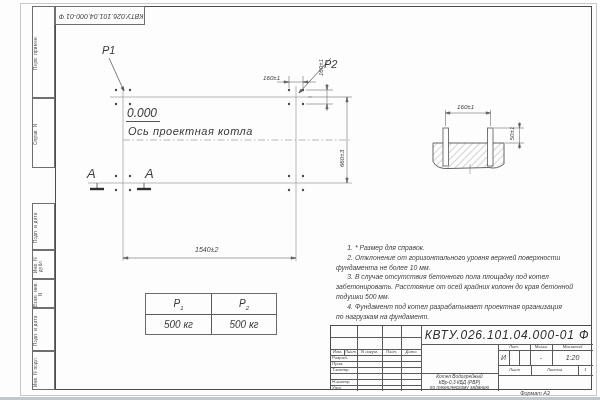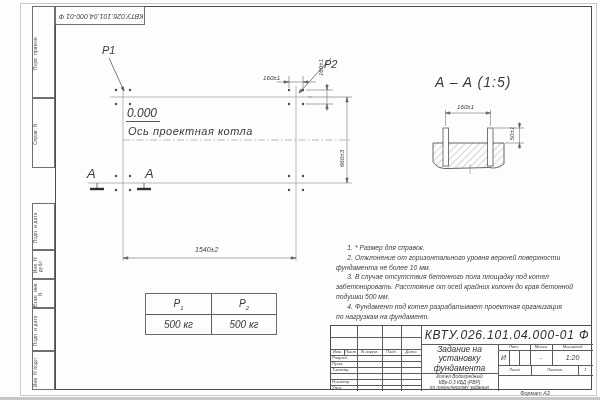--- a/index.html
+++ b/index.html
@@ -163,21 +163,20 @@
   <div class="abs it" style="left:128px;top:125px;font-size:11px;letter-spacing:0.5px;">Ось проектная котла</div>
 
   <div class="abs dimtxt" style="left:263px;top:74px;">160±1</div>
   <div class="abs dimtxt rot" style="left:306px;top:64px;width:28px;">160±1</div>
   <div class="abs dimtxt rot" style="left:327px;top:155px;width:28px;">660±3</div>
   <div class="abs dimtxt" style="left:195px;top:246px;font-size:7px;">1540±2</div>
 
   <div class="abs it" style="left:87px;top:166px;font-size:13px;">A</div>
   <div class="abs it" style="left:145px;top:166px;font-size:13px;">A</div>
 
-  <div class="abs it" style="left:435px;top:74px;font-size:14px;letter-spacing:1px;">A – A (1:5)</div>
   <div class="abs dimtxt" style="left:457px;top:103px;">160±1</div>
   <div class="abs dimtxt rot" style="left:498px;top:130px;width:26px;">50±1</div>
 
   <div class="abs" style="left:336px;top:243px;width:256px;">
     <div class="note-line">      1. * Размер для справок.</div>
     <div class="note-line">      2. Отклонение от горизонтального уровня верхней поверхности</div>
     <div class="note-line">фундамента не более 10 мм.</div>
     <div class="note-line">      3. В случае отсутствия бетонного пола площадку под котел</div>
     <div class="note-line">забетонировать. Расстояние от осей крайних колонн до края бетонной</div>
     <div class="note-line">подушки 500 мм.</div>
@@ -235,25 +234,20 @@
     <div class="cell hdr5" style="left:26px;top:23px;width:25px;height:6px;line-height:6px;">N докум.</div>
     <div class="cell hdr5" style="left:51px;top:23px;width:19px;height:6px;line-height:6px;">Подп.</div>
     <div class="cell hdr5" style="left:70px;top:23px;width:20px;height:6px;line-height:6px;">Дата</div>
 
     <div class="cell tb-lbl" style="left:1px;top:29px;width:25px;height:6px;line-height:6px;">Разраб.</div>
     <div class="cell tb-lbl" style="left:1px;top:35px;width:25px;height:6px;line-height:6px;">Пров.</div>
     <div class="cell tb-lbl" style="left:1px;top:41px;width:25px;height:6px;line-height:6px;">Т.контр.</div>
     <div class="cell tb-lbl" style="left:1px;top:53px;width:25px;height:6px;line-height:6px;">Н.контр.</div>
     <div class="cell tb-lbl" style="left:1px;top:59px;width:25px;height:6px;line-height:6px;">Утв.</div>
 
-    <div class="cell it" style="left:90px;top:19px;width:77px;height:28px;text-align:center;font-size:8.4px;line-height:9.3px;color:#2f2f2f;">
-      <div>Задание на</div>
-      <div>установку</div>
-      <div>фундамента</div>
-    </div>
     <div class="cell it" style="left:90px;top:48px;width:77px;height:17px;text-align:center;font-size:4.8px;line-height:5.6px;color:#444;">
       <div>Котел Водогрейный</div>
       <div>КВр-0,3 КБД (РВР)</div>
       <div>по техническому заданию</div>
     </div>
 
     <div class="cell hdr5" style="left:167px;top:18px;width:32px;height:6px;line-height:6px;">Лит.</div>
     <div class="cell hdr5" style="left:199px;top:18px;width:22px;height:6px;line-height:6px;">Масса</div>
     <div class="cell hdr5" style="left:221px;top:18px;width:41px;height:6px;line-height:6px;">Масштаб</div>
     <div class="cell it" style="left:167px;top:24px;width:11px;height:15px;text-align:center;line-height:15px;font-size:7px;">И</div>

